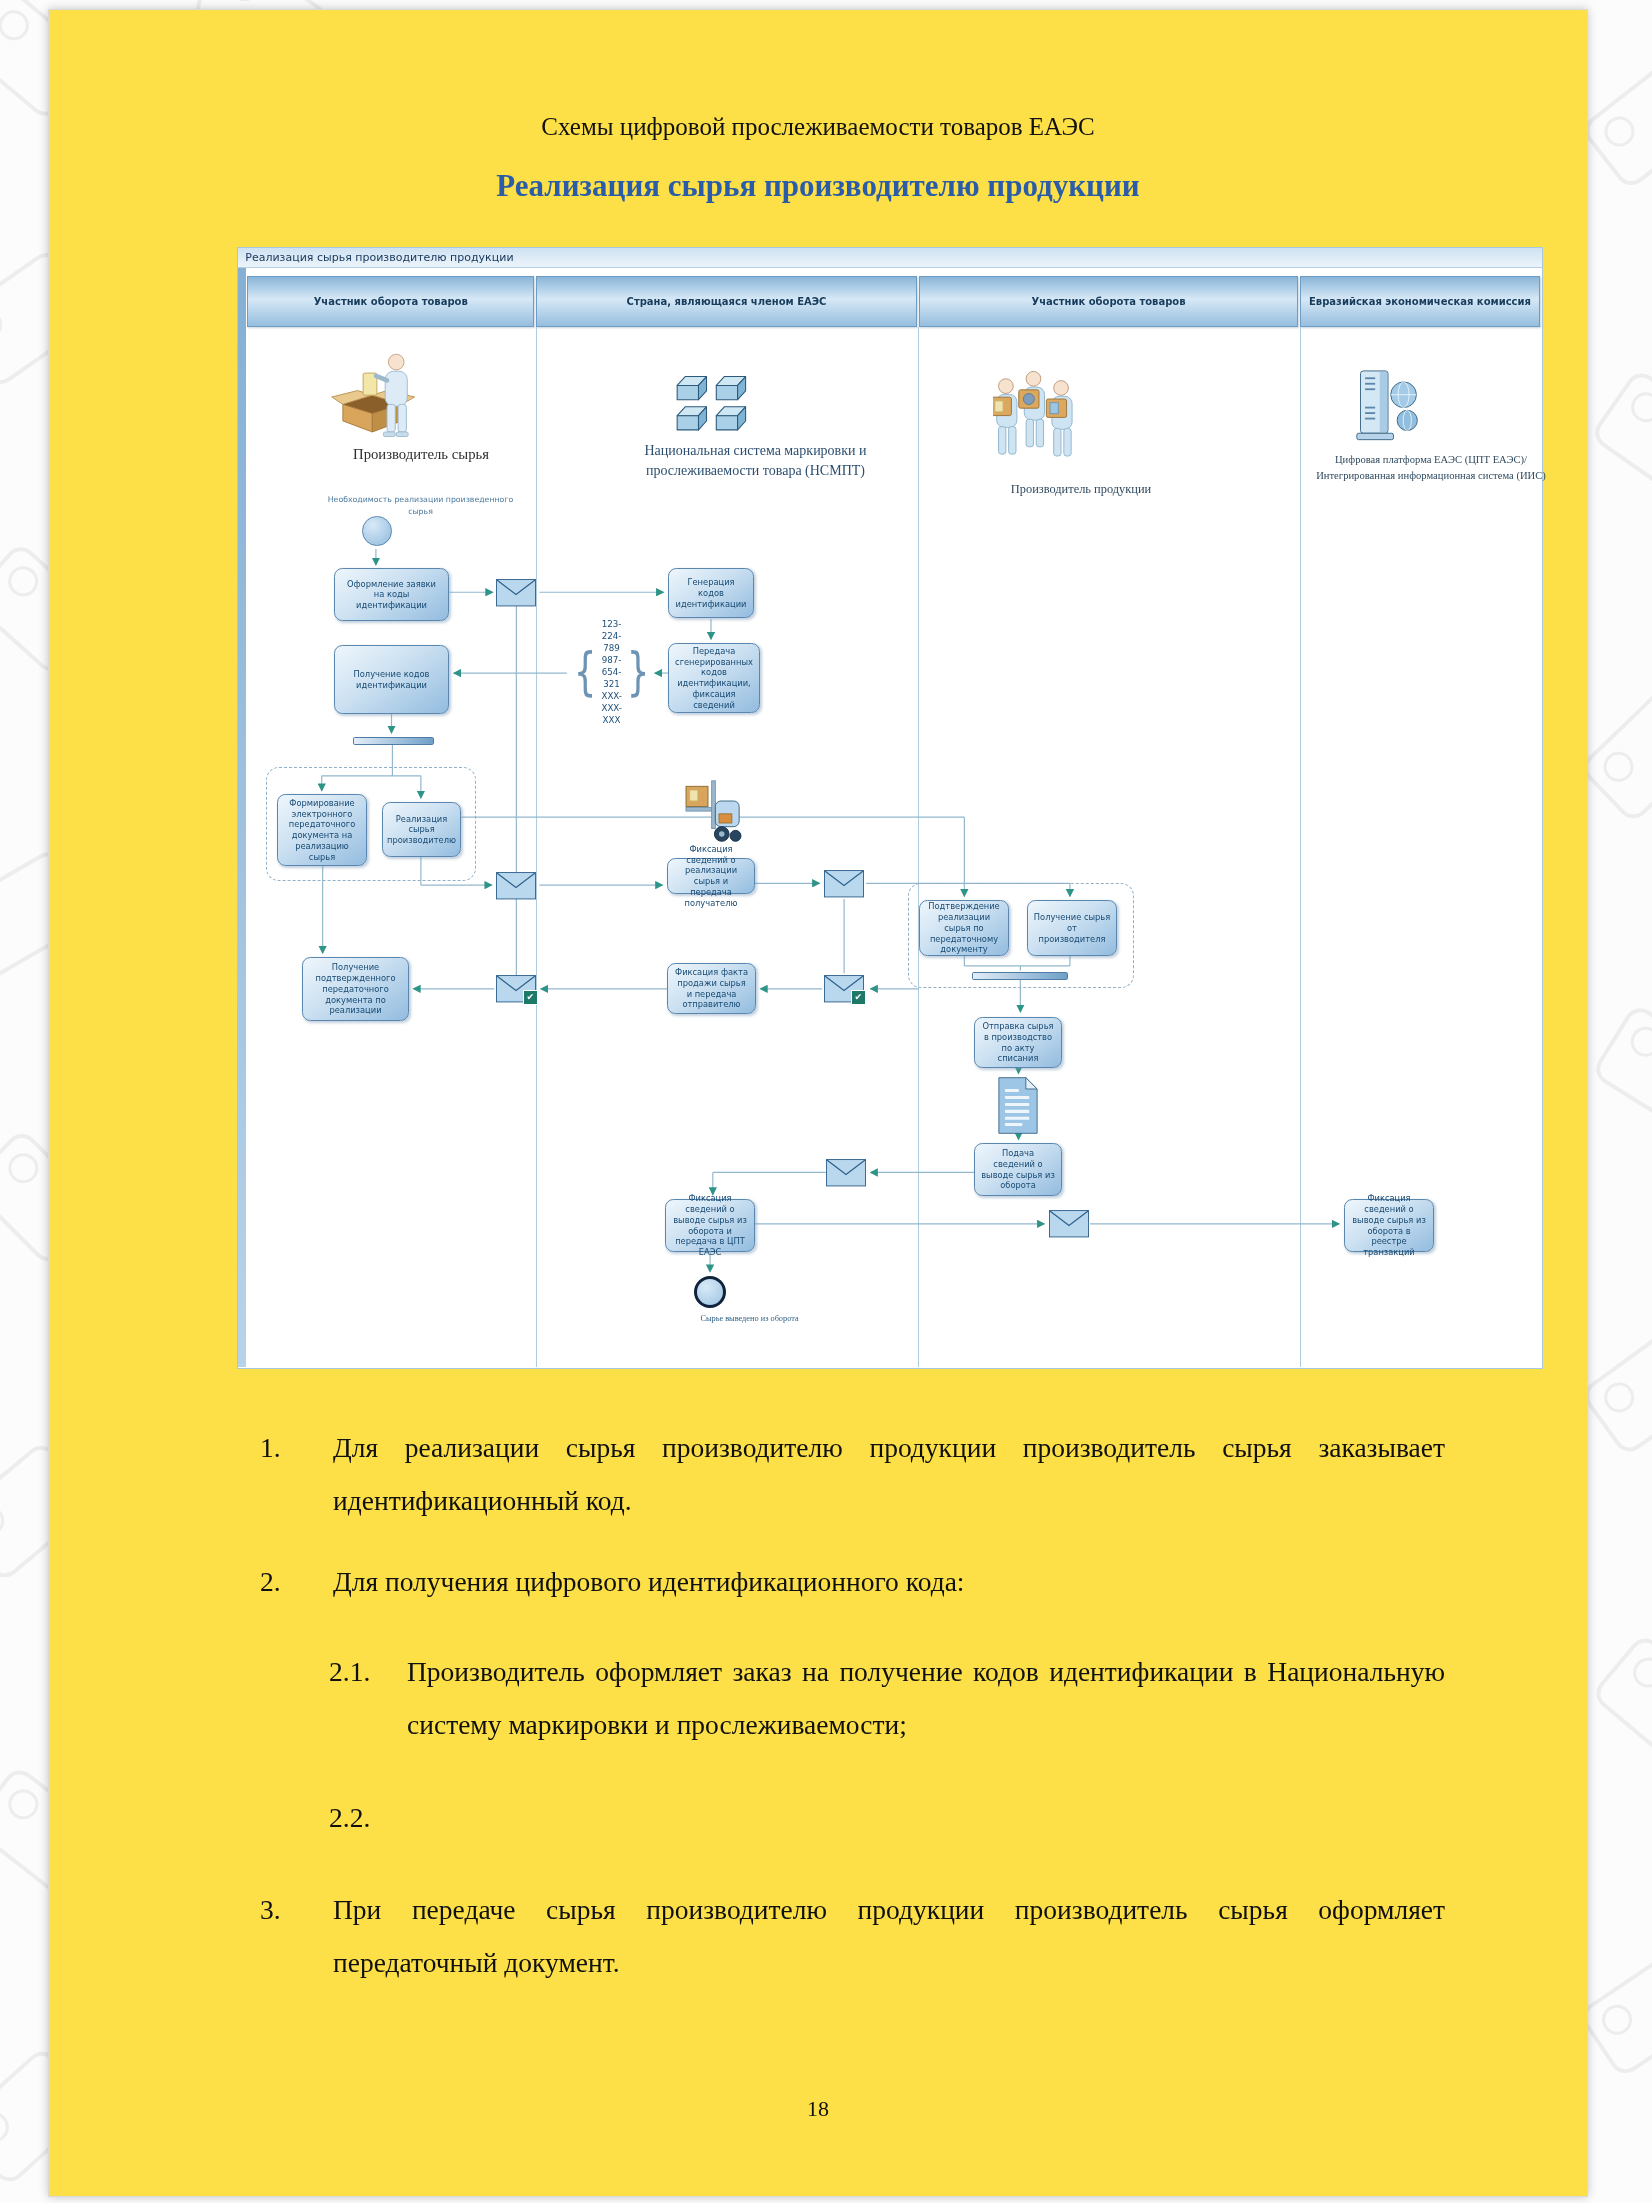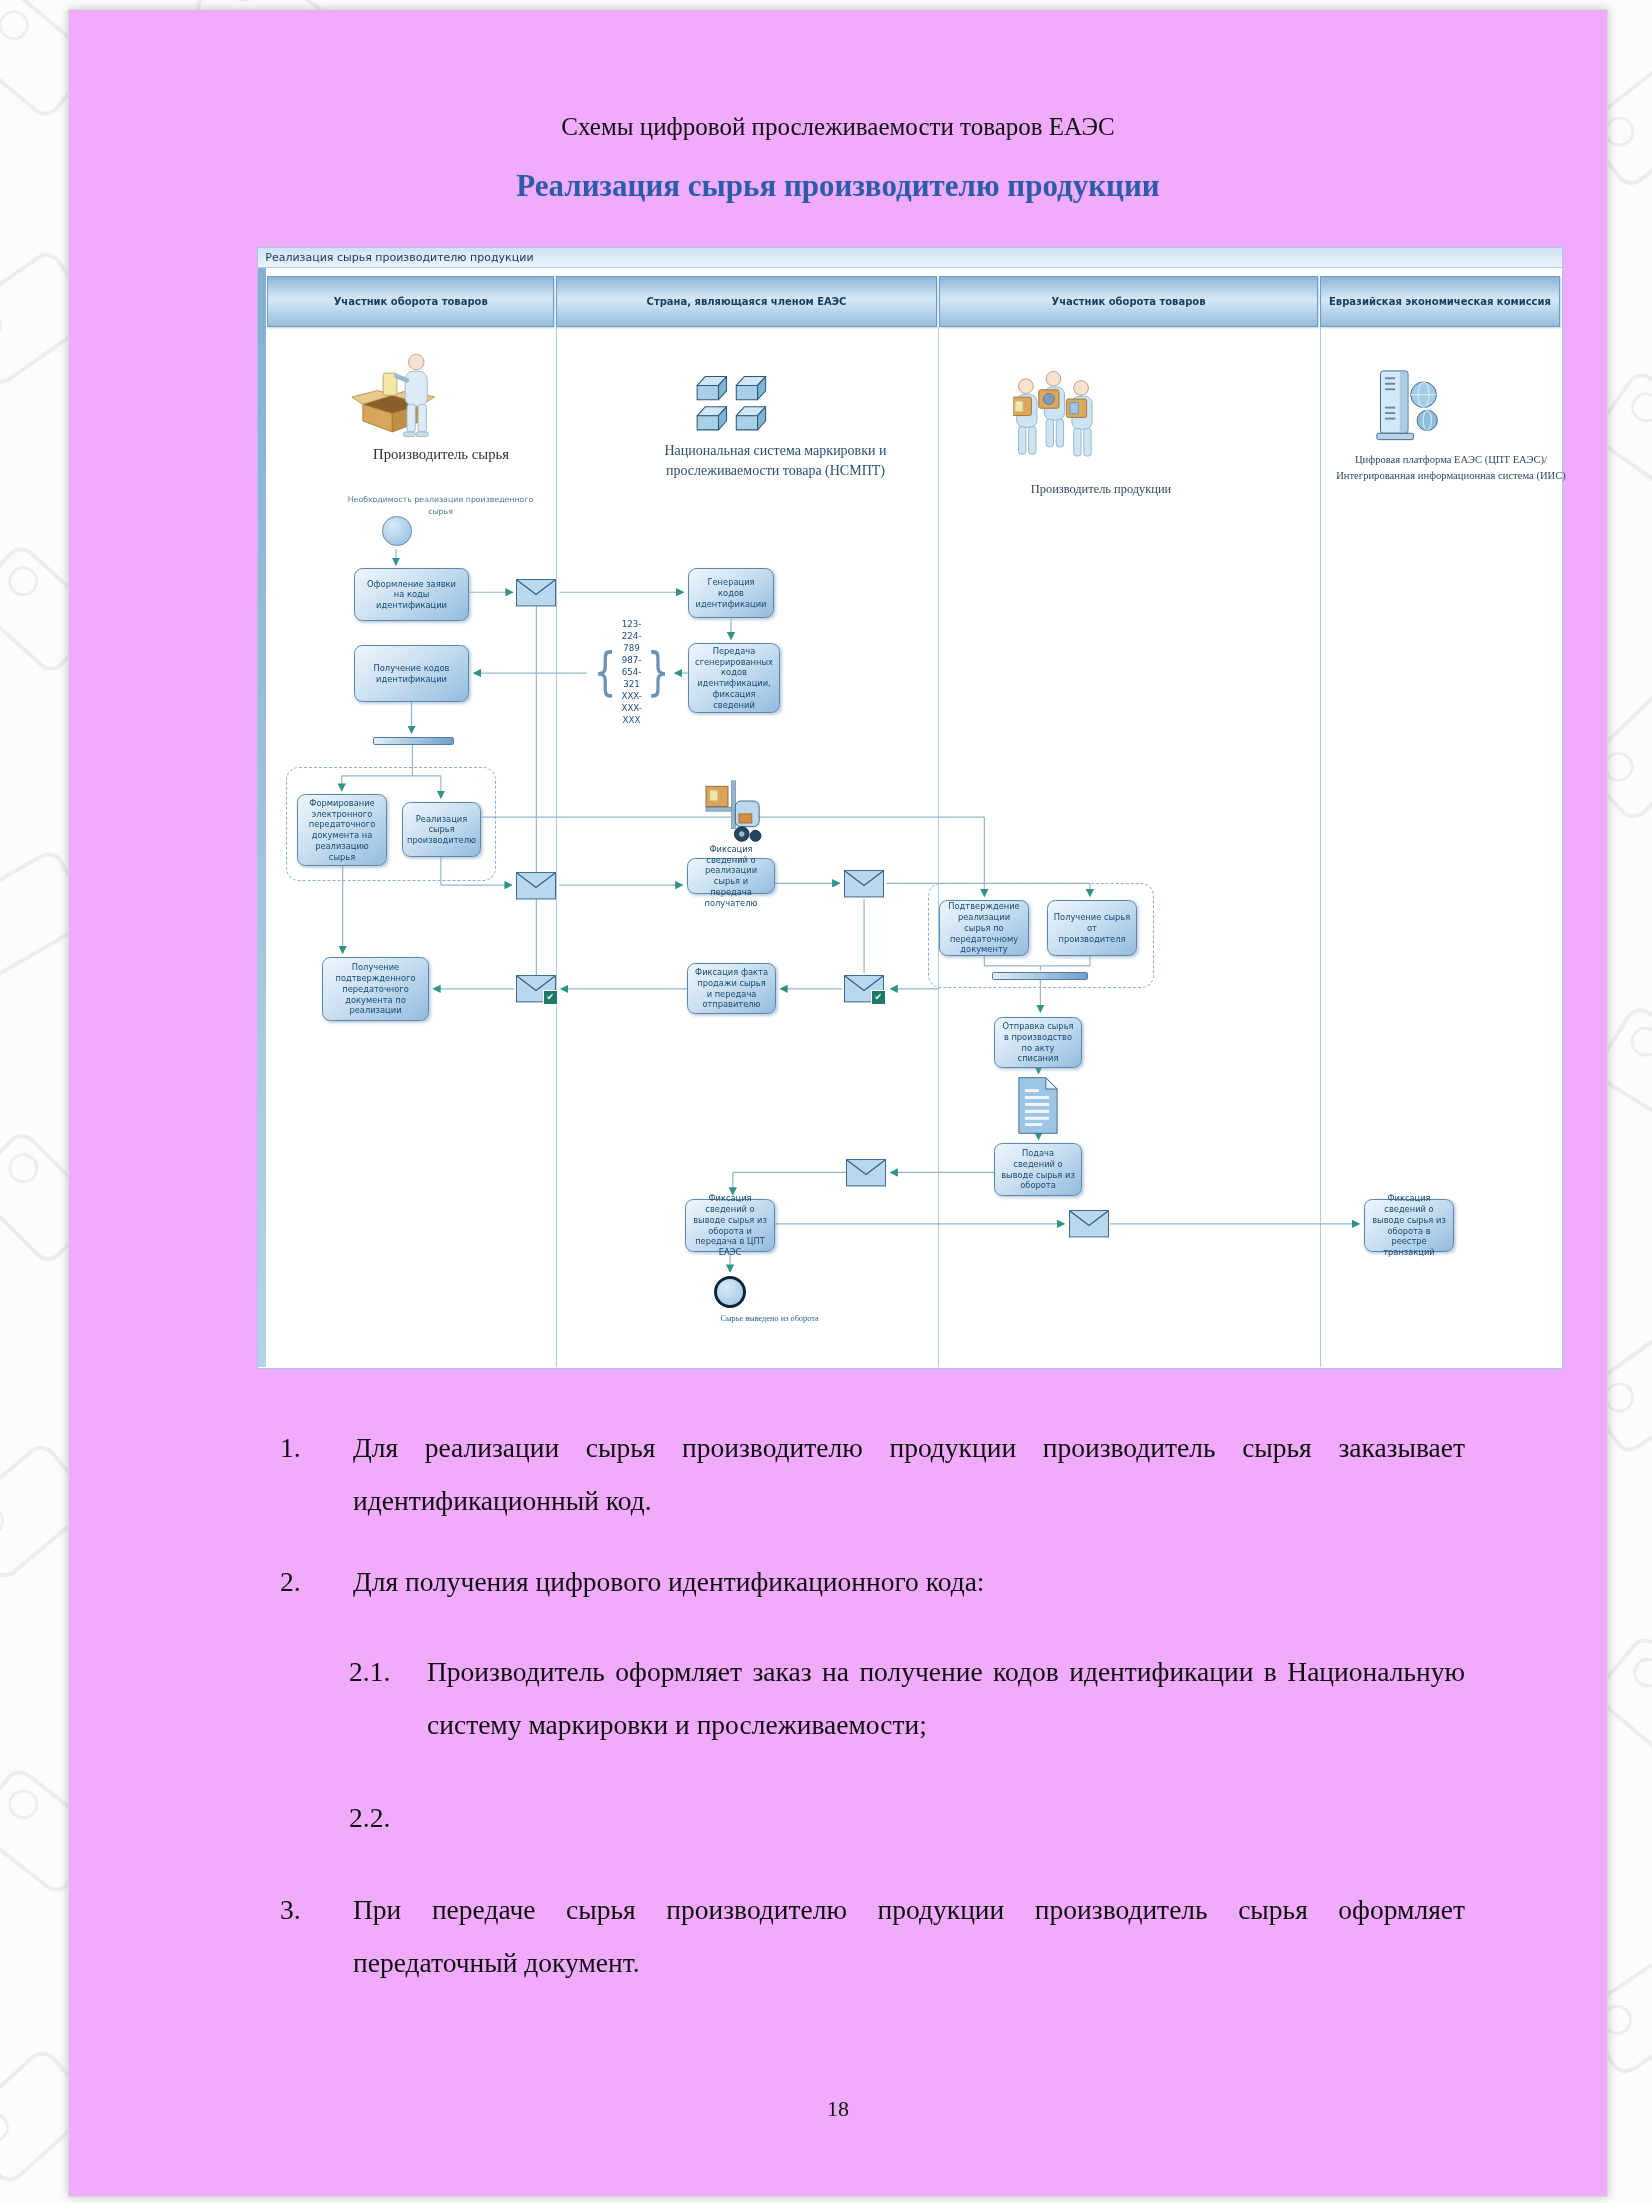--- a/index.html
+++ b/index.html
@@ -5,21 +5,21 @@
   html,body{margin:0;padding:0;}
   body{width:1653px;height:2204px;position:relative;overflow:hidden;
        background:#fcfcfc;font-family:"Liberation Serif",serif;}
 
   
   .deco{position:absolute;border:4.6px solid #ededed;border-radius:16.5px;}
   .deco::after{content:"";position:absolute;left:11px;top:9.2px;width:24px;height:24px;
                border:3.7px solid #ededed;border-radius:50%;}
 
   
-  .page{position:absolute;left:68px;top:9.2px;width:1538px;height:2186px;background:#f0abfc;
+  .page{position:absolute;left:48px;top:9.2px;width:1538px;height:2186px;background:#fde047;
         border:0.9px solid #d9d9d9;box-shadow:0 0 9.2px rgba(0,0,0,.22);}
 
   .doc-header{position:absolute;top:103px;left:0;width:100%;text-align:center;
               font-size:25px;color:#111;}
   .doc-title{position:absolute;top:158px;left:0;width:100%;text-align:center;
              font-size:31px;font-weight:bold;color:#2b5ca8;}
 
   
   .diagram{position:absolute;left:188px;top:237px;width:1304px;height:1120px;
            background:#fff;border:0.9px solid #a8c8de;font-family:"DejaVu Sans",sans-serif;}
@@ -41,21 +41,21 @@
 
   .conn{position:absolute;left:0;top:0;z-index:1;}
   .abs{position:absolute;z-index:2;}
 
   .nd{position:absolute;z-index:2;border-radius:8.3px;box-sizing:border-box;
       background:linear-gradient(145deg,#eef6fc 0%,#cbe0f1 45%,#93bcdf 100%);
       border:0.9px solid #5a87b0;display:flex;align-items:center;justify-content:center;
       text-align:center;color:#174a73;font-size:8.3px;line-height:1.3;padding:1.8px 5.5px;
       box-shadow:1.8px 1.8px 2.8px rgba(120,150,180,.45);}
   #nA{left:96px;top:320px;width:115px;height:53px}
-  #nB{left:96px;top:397px;width:115px;height:57px}
+  #nB{left:96px;top:397px;width:115px;height:69px}
   #nF{left:430px;top:320px;width:86px;height:50px}
   #nG{left:430px;top:395px;width:92px;height:70px}
   #nC{left:39px;top:546px;width:90px;height:72px}
   #nD{left:144px;top:554px;width:79px;height:55px}
   #nE{left:64px;top:709px;width:107px;height:64px}
   #nH{left:429px;top:610px;width:88px;height:36px}
   #nI{left:429px;top:715px;width:89px;height:51px}
   #nJ{left:427px;top:951px;width:90px;height:53px}
   #nK{left:681px;top:652px;width:90px;height:56px}
   #nL{left:789px;top:652px;width:90px;height:56px}

